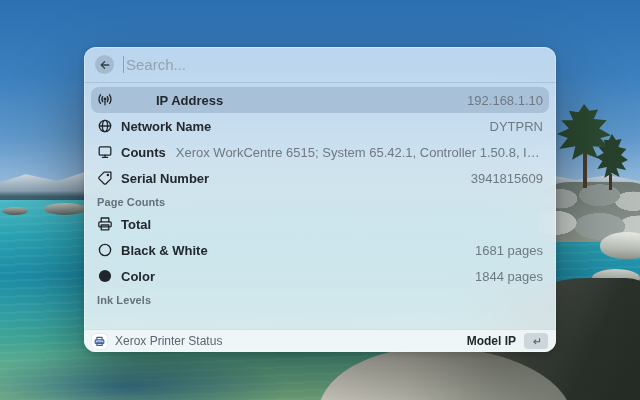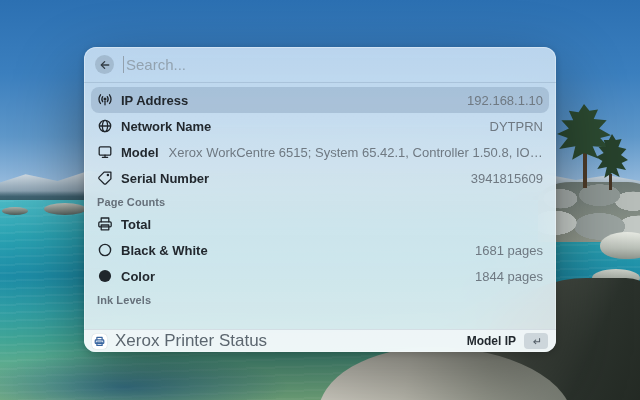--- a/index.html
+++ b/index.html
@@ -63,34 +63,34 @@
   .back-btn { width:19px; height:19px; border-radius:50%; background:rgba(106,122,138,0.30);
     display:flex; align-items:center; justify-content:center; color:#333d46; flex:none; cursor:default; }
   .back-btn svg { width:12px; height:12px; display:block; }
   .caret { width:1px; height:17px; background:#93a1ae; margin-left:9px; flex:none; }
   .search-placeholder { margin-left:2px; font-size:15px; color:#93a2af; }
 
   .content { flex:1; padding:4px 7px 0 7px; overflow:hidden; }
   .sec { height:20px; display:flex; align-items:center; padding:2px 6px 0 6px;
     font-size:11px; font-weight:700; color:#66707a; letter-spacing:0.1px; }
   .row { height:26px; display:flex; align-items:center; padding:0 6px; border-radius:8px; }
-  .row.selected { background:rgba(114,141,168,0.32); }
+  .row.selected { background:rgba(114,141,168,0.32);gap:35px; }
   .ricon { width:16px; height:16px; flex:none; color:#20262c; margin-right:8px; }
   .ricon svg { width:16px; height:16px; display:block; }
   .rlabel { font-size:13px; font-weight:700; color:#22282e; flex:none; }
   .rvalue { font-size:13px; color:#6f7982; margin-left:10px; flex:1; min-width:0;
     white-space:nowrap; overflow:hidden; text-overflow:ellipsis;text-align:right; }
 
   .footer { flex:none; height:23px; display:flex; align-items:center; padding:0 8px;
     background:rgba(245,250,251,0.75); border-top:1px solid rgba(60,85,110,0.14); }
   .app-chip { width:15px; height:15px; border-radius:4px; background:#ffffff; flex:none;
     display:flex; align-items:center; justify-content:center; color:#3a66a0;
     box-shadow:0 0 1px rgba(0,0,0,0.25); }
   .app-chip svg { width:11px; height:11px; display:block; }
-  .app-name { font-size:17px; color:#5c666f; margin-left:8px; }
+  .app-name { font-size:12px; color:#5c666f; margin-left:8px; }
   .footer-spacer { flex:1; }
   .copy-ip { font-size:12px; font-weight:700; color:#22282e; cursor:default; }
   .keycap { width:24px; height:16px; border-radius:4px; background:rgba(128,146,160,0.30);
     margin-left:8px; display:flex; align-items:center; justify-content:center; color:#545e67; }
   .keycap svg { width:11px; height:11px; display:block; }
 </style>
 </head>
 <body>
 
 <div id="wallpaper">
@@ -156,21 +156,21 @@
     </div>
 
     <div class="row">
       <span class="ricon">
         <svg viewBox="0 0 16 16" fill="none" stroke="currentColor" stroke-width="1.3" stroke-linecap="round" stroke-linejoin="round">
           <rect x="2.2" y="2.8" width="11.6" height="8.4" rx="1.3"></rect>
           <path d="M8 11.2v2.2"></path>
           <path d="M5.4 13.4h5.2"></path>
         </svg>
       </span>
-      <span class="rlabel">Model</span>
+      <span class="rlabel">Counts</span>
       <span class="rvalue">Xerox WorkCentre 6515; System 65.42.1, Controller 1.50.8, IOT 1.1.0, IOT2 4.11.0, ADF 42.0.0, Fax 10...</span>
     </div>
 
     <div class="row">
       <span class="ricon">
         <svg viewBox="0 0 16 16" fill="none" stroke="currentColor" stroke-width="1.3" stroke-linejoin="round">
           <g transform="scale(-1 1) translate(-16 0)">
             <path d="M13.9 8.9 9 13.8a1.4 1.4 0 0 1-2 0L2.1 8.9V2.1h6.8l5 5a1.4 1.4 0 0 1 0 1.8z"></path>
             <circle cx="5.1" cy="5.1" r="0.6" fill="currentColor"></circle>
           </g>

